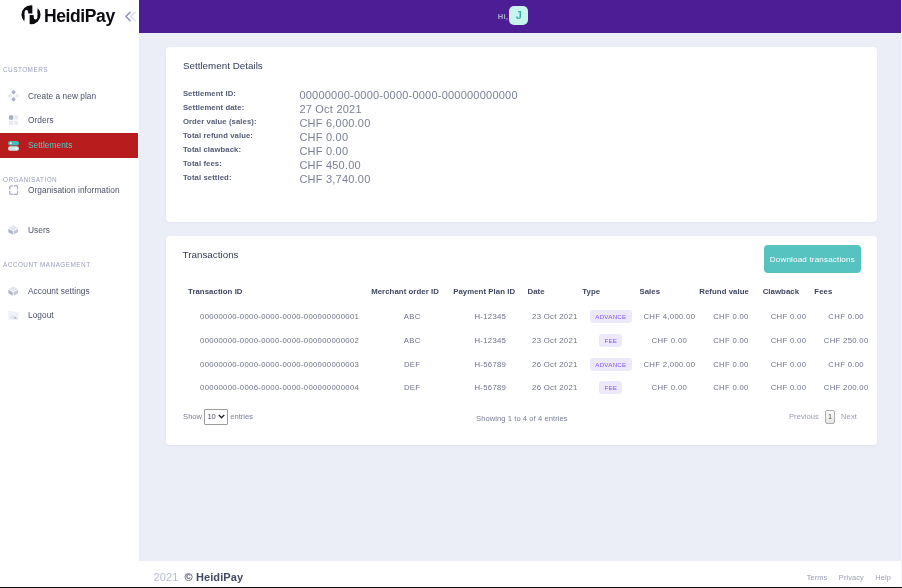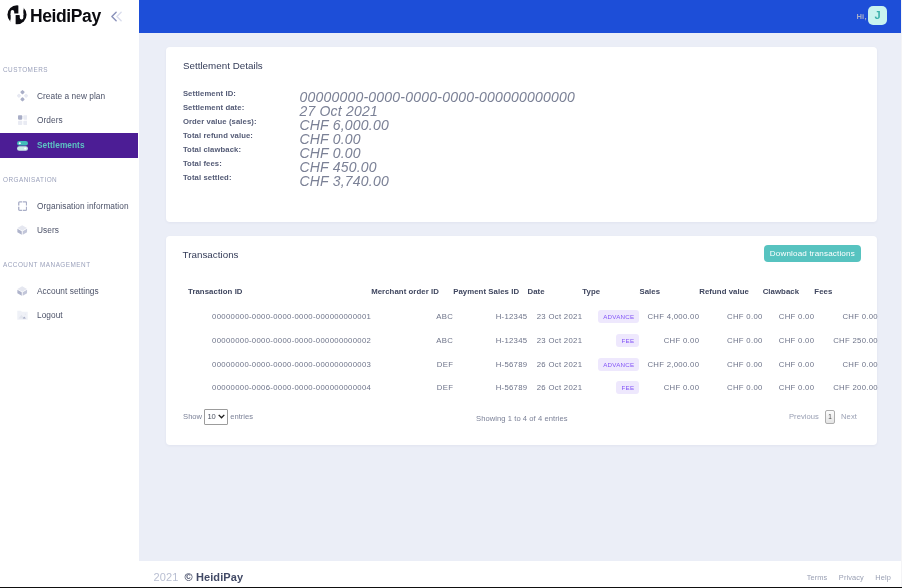--- a/index.html
+++ b/index.html
@@ -14,79 +14,79 @@
     -moz-osx-font-smoothing: grayscale;
     text-rendering: optimizeLegibility;
   }
   .app { display:flex; width:902px; height:588px; }
 
   
   .sidebar {
     width:139px; height:588px; background:#ffffff;
     flex:0 0 139px; position:relative;
   }
-  .brand { display:flex; align-items:center; height:33px; padding-left:7px; }
+  .brand { display:flex; align-items:center; height:33px; padding-left:21px; }
   .brand-logo { width:20px; height:19.5px; flex:0 0 20px; display:block; position:relative; top:-1.3px; }
   .brand-name { font-size:17.5px; font-weight:700; color:#0b0b10; letter-spacing:-0.4px; margin-left:3px; }
   .collapse { margin-left:8px; width:15px; height:15px; display:block; flex:0 0 15px; }
 
   .nav { position:absolute; left:0; top:0; width:138px; }
   .nav-group-label {
     position:absolute; left:3px;
     font-size:6.4px; letter-spacing:0.47px; color:#9ba1bb;
     text-transform:uppercase; line-height:7px;
   }
-  .nav-item { position:absolute; left:0; width:138px; height:24px; display:flex; align-items:center; padding-left:17px; cursor:pointer; }
+  .nav-item { position:absolute; left:0; width:138px; height:24px; display:flex; align-items:center; padding-left:8px; cursor:pointer; }
   .nav-item .ic { width:11px; height:11px; flex:0 0 11px; display:flex; align-items:center; justify-content:center; }
   .nav-item .lbl { font-size:8.3px; color:#4c5268; margin-left:9px; letter-spacing:0.05px; line-height:9px; }
-  .nav-item.active { background:#4c1d95;font-weight:bold; }
+  .nav-item.active { background:#b91c1c; }
   .nav-item.active .lbl { color:#5cc5c3; }
 
 
   
   #lbl-customers { top:66px; }
   #nav-create    { top:84px; }
   #nav-orders    { top:108px; }
   #nav-settle    { top:133px; height:25px; }
   #lbl-org       { top:176px; }
-  #nav-orginfo   { top:194px; }
+  #nav-orginfo   { top:178px; }
   #nav-users     { top:218px; }
   #lbl-acct      { top:261px; }
   #nav-acctset   { top:279px; }
   #nav-logout    { top:303px; }
 
   
   .main { flex:1; display:flex; flex-direction:column; height:588px; background:#ebeef7; min-width:0; }
-  .topbar { height:33px; background:#1d4ed8; display:flex; align-items:center; justify-content:flex-end; padding-right:14.9px; flex:0 0 33px; }
+  .topbar { height:33px; background:#4c1d95; display:flex; align-items:center; justify-content:center; padding-right:14.9px; flex:0 0 33px; }
   .hi { font-size:7.6px; color:#a8aec6; margin-right:1.2px; letter-spacing:0.2px; font-weight:600; position:relative; top:-0.3px; }
   .avatar { width:19.2px; height:18.7px; position:relative; top:-1.3px; border-radius:5px; background:#c8f3ef; color:#3bb0ab; font-size:11px; font-weight:700; display:flex; align-items:center; justify-content:center; line-height:11px; }
 
   .content { flex:1; padding:14px 24.6px 0 27.4px; overflow:hidden; }
   .card { background:#fff; border-radius:4px; box-shadow:0 1px 3px rgba(30,40,90,0.05); }
 
   
   .card-details { padding:13.5px 16px 22px 16.5px; height:174.8px; }
   .card-title { font-size:9.8px; font-weight:400; color:#343c58; letter-spacing:0.02px; line-height:10px; }
   .detail-rows { margin-top:18.0px; }
   .detail-row { display:flex; height:14.1px; align-items:flex-start; }
   .detail-label { width:116.5px; font-size:7.7px; color:#545b76; font-weight:600; letter-spacing:0.1px; }
-  .detail-value { font-size:14px; color:#7b8196; letter-spacing:0.22px;font-style:italic; }
+  .detail-value { font-size:11px; color:#7b8196; letter-spacing:0.22px; }
 
   
   .card-tx { margin-top:14.2px; padding:0; height:209.5px; position:relative; }
   .tx-title { position:absolute; left:16.2px; top:14px; }
   .btn-download {
-    position:absolute; left:597.2px; top:9.2px; width:97.5px; height:17px;
+    position:absolute; left:597.2px; top:9.2px; width:97.5px; height:28px;
     background:#57c3c0; color:#fff; border:none; border-radius:4px;
     font-size:8.1px; font-family:inherit; letter-spacing:0.15px; cursor:pointer;
     display:flex; align-items:center; justify-content:center; padding:0;
   }
   table.tx { border-collapse:collapse; table-layout:fixed; position:absolute; left:21.6px; top:51px; width:690px; }
   table.tx th { text-align:left; font-size:7.8px; color:#3f465f; font-weight:600; padding:0; height:17.5px; vertical-align:top; letter-spacing:0.06px; }
-  table.tx td { text-align:right; font-size:7.75px; color:#6d7389; padding:0; height:23.85px; letter-spacing:0.3px; vertical-align:middle; }
+  table.tx td { text-align:center; font-size:7.75px; color:#6d7389; padding:0; height:23.85px; letter-spacing:0.3px; vertical-align:middle; }
   .badge { display:inline-block; background:#eee8fd; color:#8456f7; font-size:6.2px; padding:0 5.1px; border-radius:3px; letter-spacing:0.25px; line-height:13.1px; height:13.1px; }
 
   .tx-foot { position:absolute; left:16.7px; right:18px; top:168.7px; height:18px; font-size:7.6px; color:#7c8298; }
   .tx-foot .left { position:absolute; left:0; top:3.3px; display:flex; align-items:center; height:18px; }
   .tx-foot .left .show-lbl { margin-right:2.3px; }
   .tx-foot .left .ent-lbl { margin-left:2.6px; }
   .tx-foot .mid { position:absolute; left:293px; top:9px; letter-spacing:0.06px; }
   .tx-foot .right { position:absolute; right:2.5px; top:3.3px; display:flex; align-items:center; height:18px; }
   .tx-foot .right .pg-link { letter-spacing:0.05px; }
   .entries-select { font-family:inherit; font-size:7.6px; height:15.5px; width:23.3px; padding:0 0 0 2px;
@@ -277,21 +277,21 @@
               <col style="width:57.2px">
               <col style="width:59.8px">
               <col style="width:63.4px">
               <col style="width:51.7px">
               <col>
           </colgroup>
           <thead>
             <tr>
               <th>Transaction ID</th>
               <th>Merchant order ID</th>
-              <th>Payment Sales ID</th>
+              <th>Payment Plan ID</th>
               <th>Date</th>
               <th>Type</th>
               <th>Sales</th>
               <th>Refund value</th>
               <th>Clawback</th>
               <th>Fees</th>
             </tr>
           </thead>
           <tbody>
             <tr class="r0">

